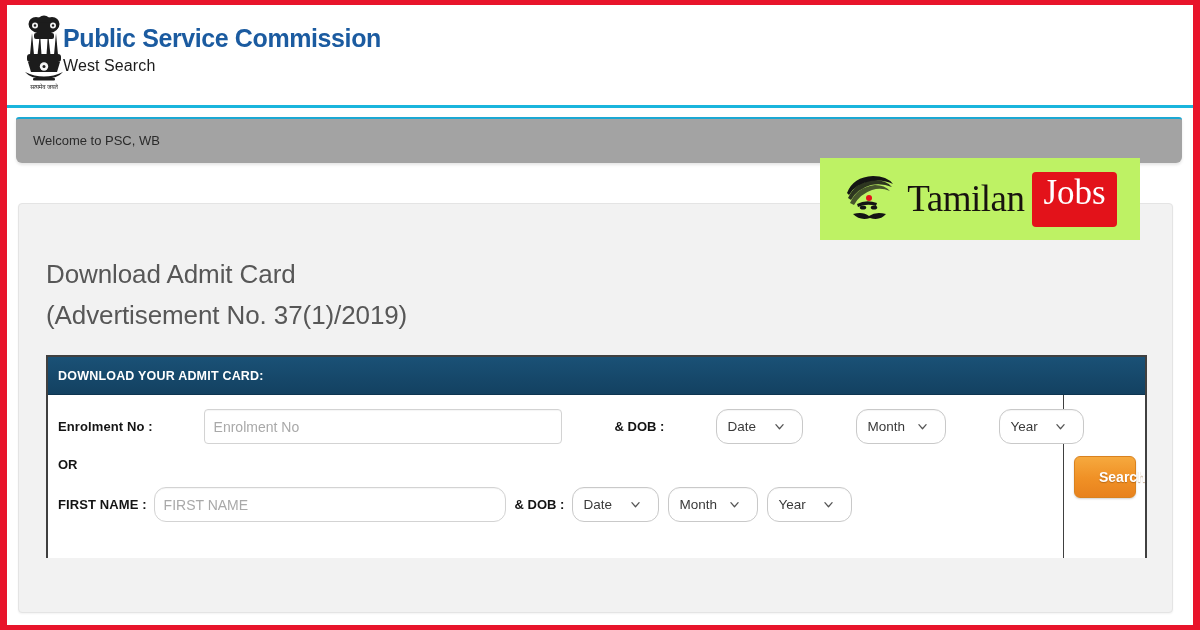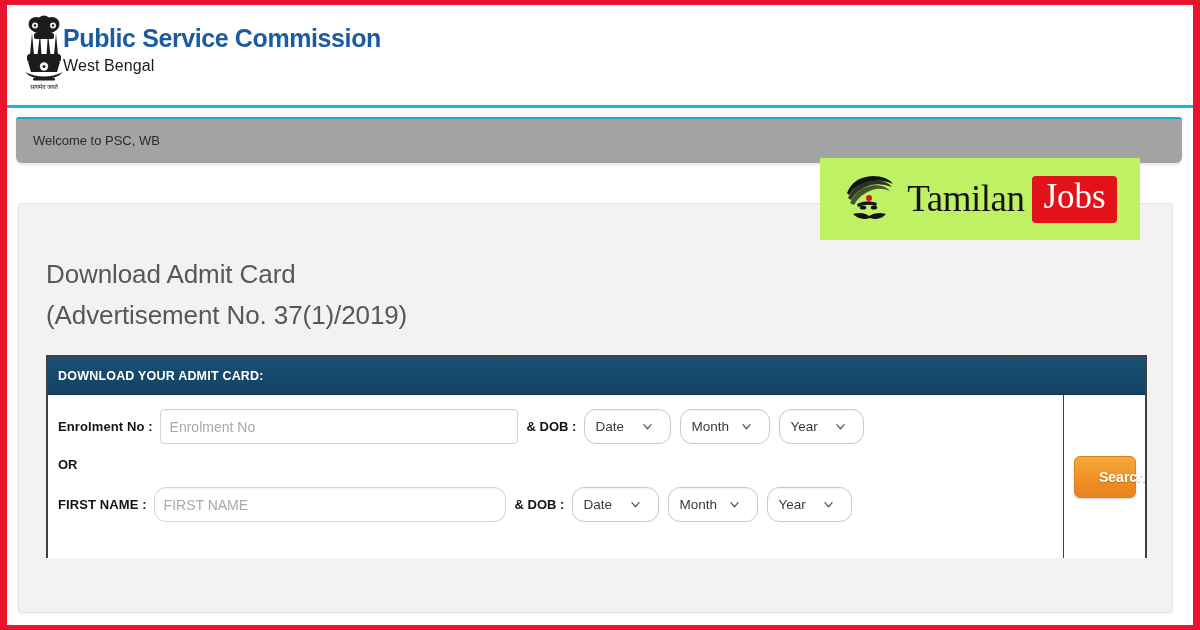--- a/index.html
+++ b/index.html
@@ -106,21 +106,21 @@
     font-size: 37px;
     color: #18120f;
     letter-spacing: -0.5px;
     line-height: 40px;
   }
   .wm-jobs {
     font-family: "Liberation Serif", serif;
     font-size: 35px;
     color: #ffffff;
     background: #e3121a;
-    padding: 0px 11px 5px 11px;
+    padding: 0px 11px 13px 11px;
     border-radius: 4px;
     line-height: 42px;
     display: inline-block;
   }
 
   
   .content-card {
     position: absolute;
     left: 11px; top: 198px;
     width: 1155px;
@@ -191,21 +191,21 @@
     align-items: center;
     justify-content: center;
   }
 
   .form-row {
     position: absolute;
     display: flex;
     align-items: center;
     white-space: nowrap;
   }
-  .row-enrol { left: 10px; top: 14px; }
+  .row-enrol { left: 10px; top: 14px; gap: 44px; }
   .row-or    { left: 10px; top: 62px; }
   .row-name  { left: 10px; top: 92px; }
 
   .field-label {
     font-size: 13px;
     font-weight: bold;
     color: #141414;
     letter-spacing: 0.1px;
   }
   .or-label {
@@ -320,21 +320,21 @@
 
           <path d="M4 59 q19 9 38 0 q-6 7 -19 7 q-13 0 -19 -7z"></path>
           <rect x="12" y="65" width="22" height="2.5" rx="1"></rect>
         </g>
       </svg>
       <div class="emblem-motto">सत्यमेव जयते</div>
     </div>
 
     <div class="wordmark">
       <div class="wordmark-main">Public Service Commission</div>
-      <div class="wordmark-sub">West Bengal</div>
+      <div class="wordmark-sub">West Search</div>
     </div>
 
   </div>
 
   <div class="welcome-bar">
     <div class="welcome-text">Welcome to PSC, WB</div>
   </div>
 
   <div class="content-card">
 

